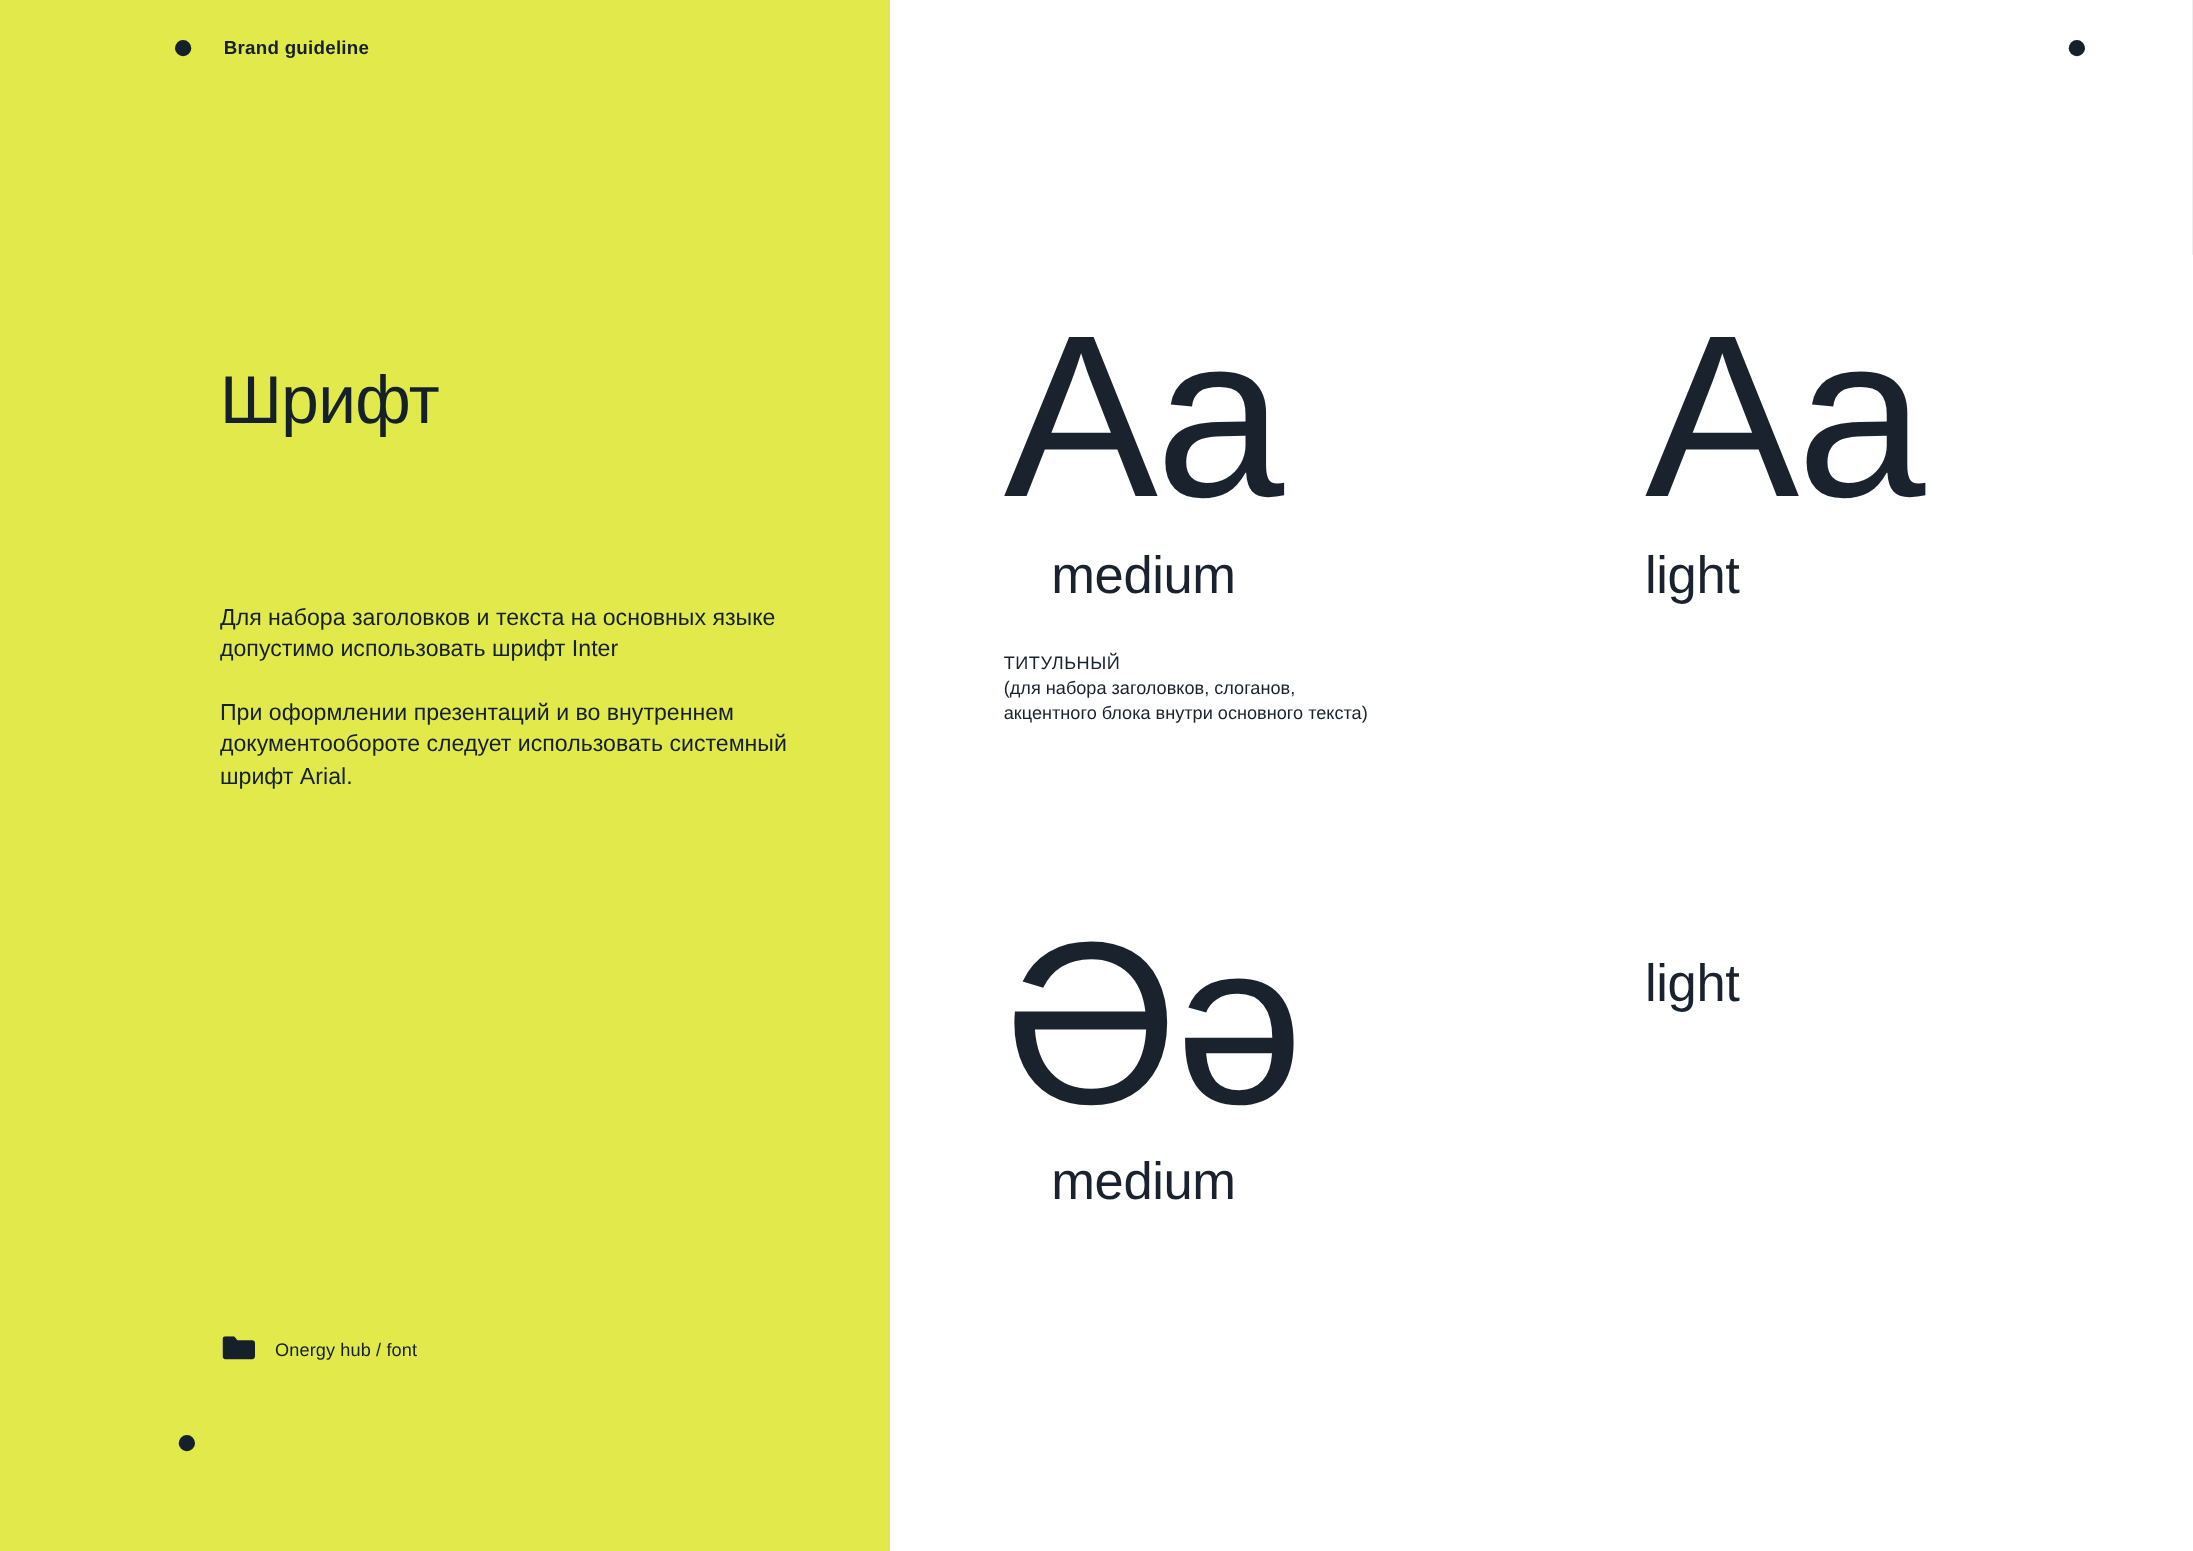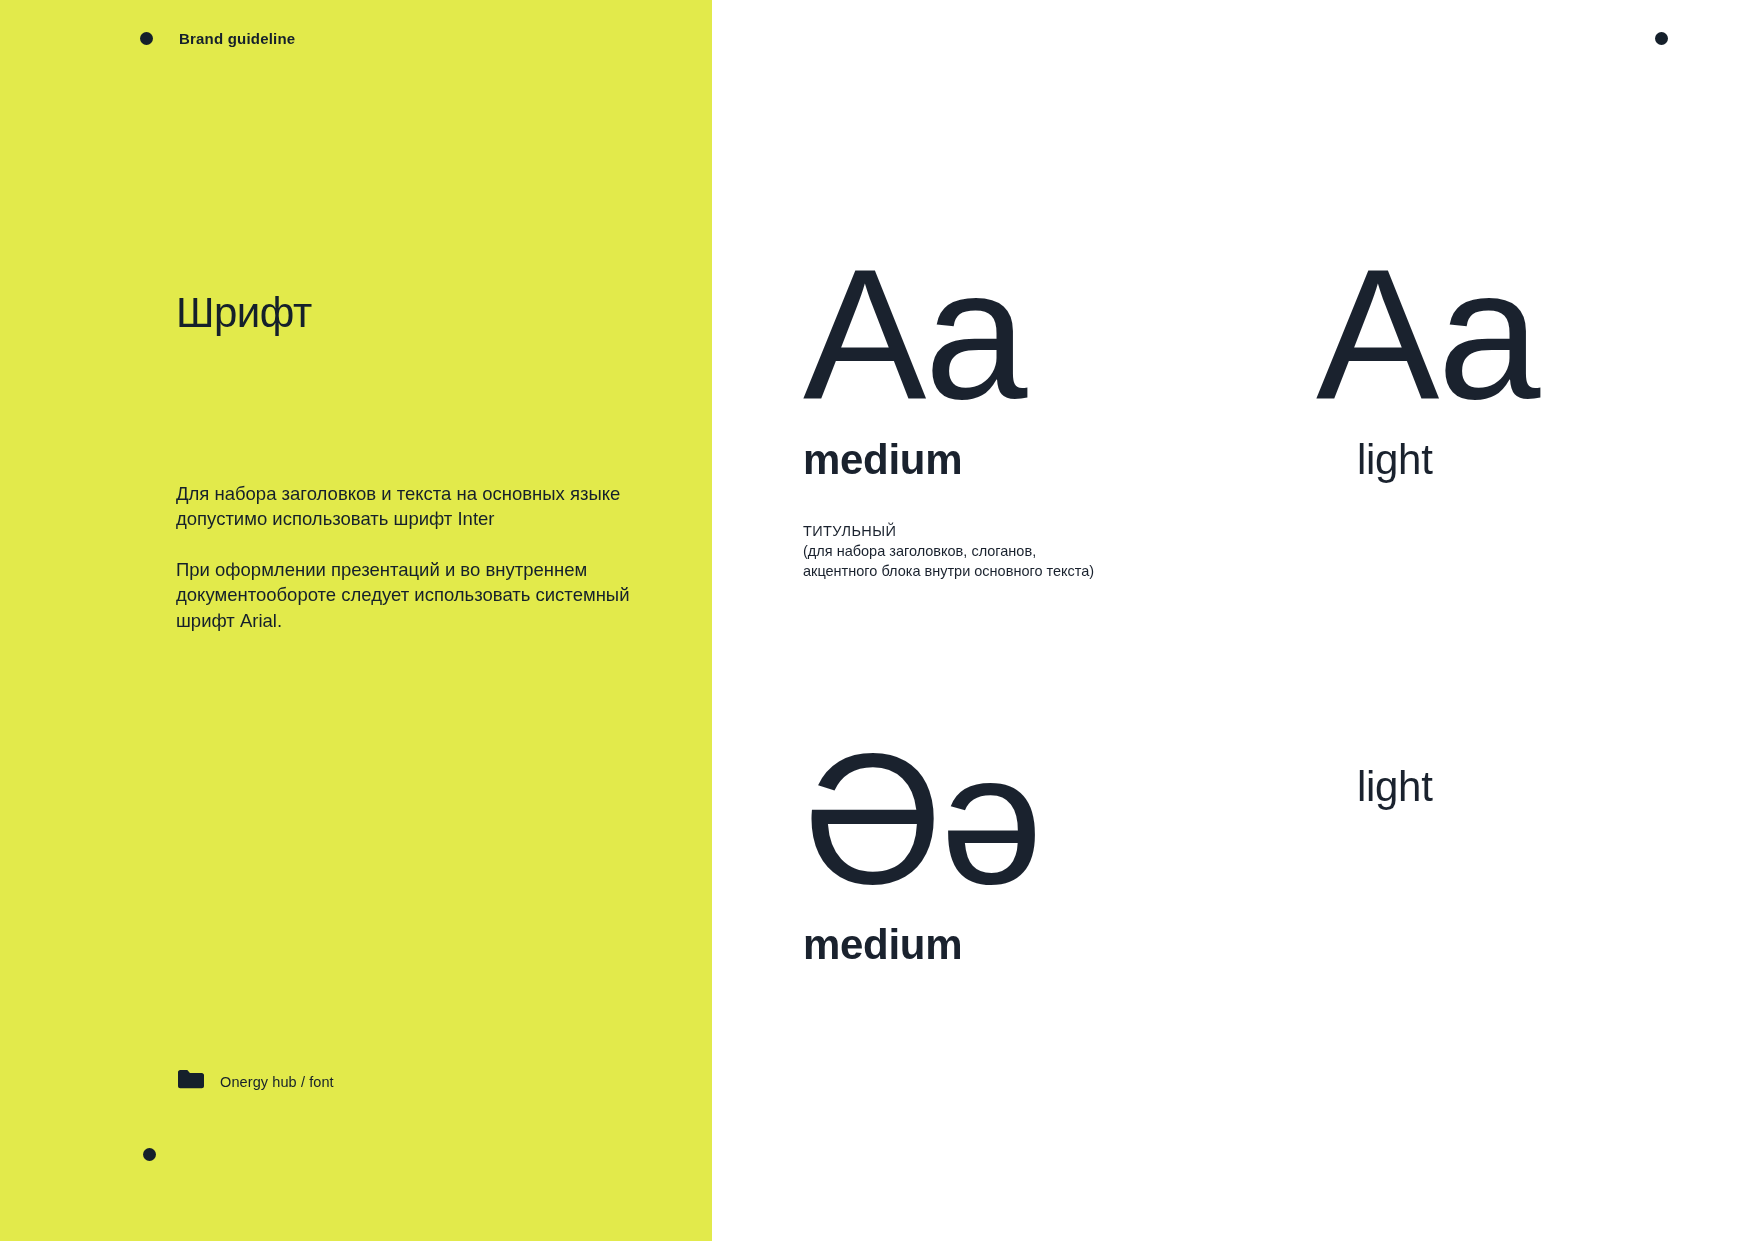--- a/index.html
+++ b/index.html
@@ -51,21 +51,21 @@
     font-size: 15px;
     font-weight: bold;
     letter-spacing: 0.2px;
     color: #15202b;
   }
 
   .section-title {
     position: absolute;
     left: 176px;
     top: 289px;
-    font-size: 42px;
+    font-size: 54px;
     font-weight: normal;
     letter-spacing: -0.5px;
     color: #15202b;
   }
 
   .body-copy {
     position: absolute;
     left: 176px;
     top: 455px;
     width: 492px;
@@ -151,22 +151,22 @@
   .glyph.light { font-weight: 300; }
 
   .weight-name {
     margin-top: 26px;
     font-size: 42px;
     line-height: 42px;
     color: #1a222e;
     letter-spacing: -0.3px;
   }
 
-  .weight-name.medium { font-weight: 700; }
-  .weight-name.light { font-weight: 300; margin-left: 41px; }
+  .weight-name.medium { font-weight: 400; margin-left: 38px; }
+  .weight-name.light { font-weight: 300; }
 
   .usage {
     margin-top: 40px;
     font-size: 14.5px;
     line-height: 20px;
     color: #1a222e;
     max-width: 300px;
   }
 
   .usage-heading {

